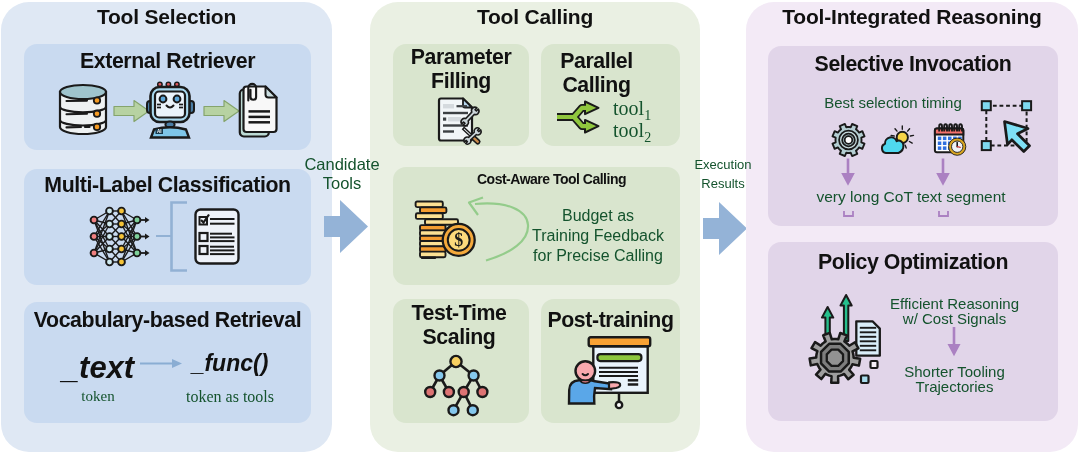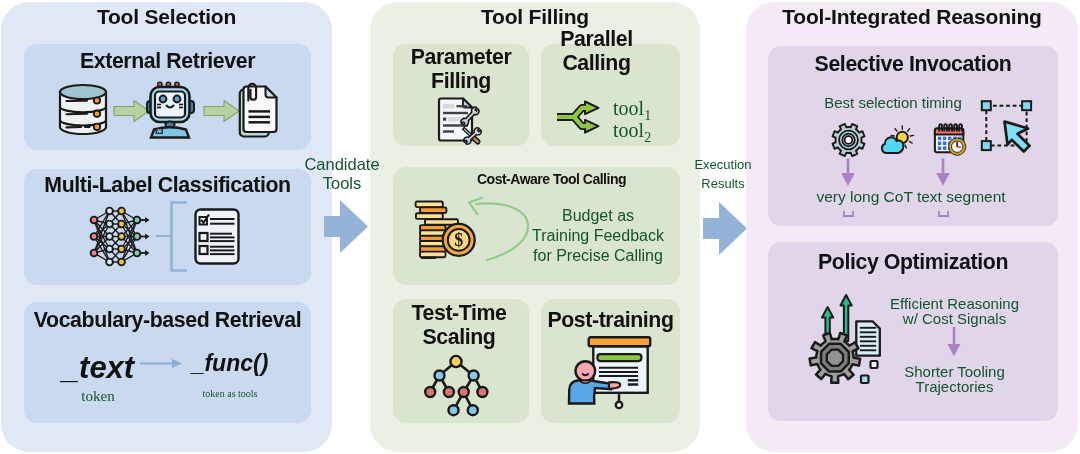--- a/index.html
+++ b/index.html
@@ -162,29 +162,29 @@
 
 <div class="box" style="left:24px;top:302px;width:287px;height:121px;background:#c9daf0;"></div>
 <div class="btitle" style="left:24px;top:308px;width:287px;">Vocabulary-based Retrieval</div>
 <div class="small" style="left:58px;top:350px;width:80px;text-align:center;font-size:31px;font-weight:bold;font-style:italic;color:#111;">_text</div>
 <svg id="arrow-vb" style="left:139px;top:358px;" width="43" height="11" viewBox="0 0 43 11">
     <line x1="1" y1="5.5" x2="34" y2="5.5" stroke="#8aadd3" stroke-width="2.2"></line>
     <polygon points="33,1 43,5.5 33,10" fill="#8aadd3"></polygon>
   </svg>
 <div class="small" style="left:175px;top:350px;width:110px;text-align:center;font-size:23px;font-weight:bold;font-style:italic;color:#111;">_func()</div>
 <div class="small" style="left:58px;top:388px;width:80px;text-align:center;font-size:15px;font-family:'Liberation Serif',serif;">token</div>
-<div class="small" style="left:170px;top:388px;width:120px;text-align:center;font-size:10px;font-family:'Liberation Serif',serif;">token as tools</div>
+<div class="small" style="left:170px;top:388px;width:120px;text-align:center;font-size:16px;font-family:'Liberation Serif',serif;">token as tools</div>
 
 <div class="small" style="left:296px;top:155px;width:92px;text-align:center;font-size:16.5px;line-height:19px;z-index:9;">Candidate<br>Tools</div>
 <svg id="barrow1" style="left:324px;top:200px;" width="44" height="53" viewBox="0 0 44 53">
     <polygon points="0,16 16,16 16,0 44,26.5 16,53 16,37 0,37" fill="#94b3d7"></polygon>
   </svg>
 
 <div class="panel" style="left:370px;top:2px;width:330px;height:450px;background:#eaf0e3;"></div>
-<div class="ptitle" style="left:370px;top:4.5px;width:330px;">Tool Filling</div>
+<div class="ptitle" style="left:370px;top:4.5px;width:330px;">Tool Calling</div>
 
 <div class="box" style="left:393px;top:44px;width:136px;height:102px;background:#d9e5ce;"></div>
 <div class="btitle" style="left:393px;top:46px;width:136px;line-height:23.8px;">Parameter<br>Filling</div>
 <svg id="icon-paramfill" style="left:437px;top:97px;" width="44" height="49" viewBox="0 0 44 49">
     <path d="M4,1.5 L26,1.5 L35,10.5 L35,41.5 Q35,43.5 33,43.5 L4,43.5 Q2,43.5 2,41.5 L2,3.5 Q2,1.5 4,1.5 Z" fill="#f2f6f8" stroke="#1a1a1a" stroke-width="2.2"></path>
     <path d="M26,1.5 L26,8.5 Q26,10.5 28,10.5 L35,10.5 Z" fill="#b8d8ee" stroke="#1a1a1a" stroke-width="1.8" stroke-linejoin="round"></path>
     <rect x="6" y="7" width="11" height="4.4" fill="#d5dade"></rect>
     <line x1="19.5" y1="9.2" x2="30" y2="9.2" stroke="#3c4043" stroke-width="2.2"></line>
     <line x1="6" y1="16" x2="31" y2="16" stroke="#3c4043" stroke-width="2.4"></line>
     <rect x="6" y="20.5" width="3.2" height="3.2" fill="#3c4043"></rect>
@@ -198,21 +198,21 @@
     <g transform="translate(33,37.5) rotate(-47)">
       <rect x="-2" y="2" width="4" height="10.5" rx="1.8" fill="#c98a4b" stroke="#1a1a1a" stroke-width="1.6"></rect>
       <rect x="-1.1" y="-9" width="2.2" height="11" fill="#e8edf0" stroke="#1a1a1a" stroke-width="1.4"></rect>
     </g>
     <g transform="translate(35.5,39) rotate(48) scale(0.76)">
       <path d="M-2.1,5 L-2.1,-5 A4.6,4.6 0 0 1 -4.8,-9 A4.6,4.6 0 0 1 -1.2,-13.4 L-1.2,-10 L1.2,-10 L1.2,-13.4 A4.6,4.6 0 0 1 4.8,-9 A4.6,4.6 0 0 1 2.1,-5 L2.1,5 A4.6,4.6 0 0 1 4.8,9 A4.6,4.6 0 0 1 1.2,13.4 L1.2,10 L-1.2,10 L-1.2,13.4 A4.6,4.6 0 0 1 -4.8,9 A4.6,4.6 0 0 1 -2.1,5 Z" fill="#ccd6da" stroke="#1a1a1a" stroke-width="2" stroke-linejoin="round"></path>
     </g>
   </svg>
 
 <div class="box" style="left:541px;top:44px;width:139px;height:102px;background:#d9e5ce;"></div>
-<div class="btitle" style="left:541px;top:28px;width:111px;line-height:23.8px;">Parallel<br>Calling</div>
+<div class="btitle" style="left:541px;top:50px;width:111px;line-height:23.8px;">Parallel<br>Calling</div>
 <svg id="icon-fork" style="left:554px;top:100px;" width="50" height="38" viewBox="0 0 50 38">
     <polyline points="3,17 20,17 28,7.8 32,7.8" fill="none" stroke="#1a1a1a" stroke-width="7.8" stroke-linejoin="round"></polyline>
     <polyline points="20,17 28,26.2 32,26.2" fill="none" stroke="#1a1a1a" stroke-width="7.8" stroke-linejoin="round"></polyline>
     <polygon points="31,1.5 44.5,7.8 31,14.1" fill="#90c73e" stroke="#1a1a1a" stroke-width="2" stroke-linejoin="round"></polygon>
     <polygon points="31,19.9 44.5,26.2 31,32.5" fill="#90c73e" stroke="#1a1a1a" stroke-width="2" stroke-linejoin="round"></polygon>
     <polyline points="3,17 20,17 28,7.8 34,7.8" fill="none" stroke="#90c73e" stroke-width="4.2" stroke-linejoin="round"></polyline>
     <polyline points="20,17 28,26.2 34,26.2" fill="none" stroke="#90c73e" stroke-width="4.2" stroke-linejoin="round"></polyline>
   </svg>
 <div class="small" style="left:613px;top:97px;font-size:20px;font-family:'Liberation Serif',serif;">tool<sub style="font-size:14px;">1</sub></div>
 <div class="small" style="left:613px;top:119px;font-size:20px;font-family:'Liberation Serif',serif;">tool<sub style="font-size:14px;">2</sub></div>

